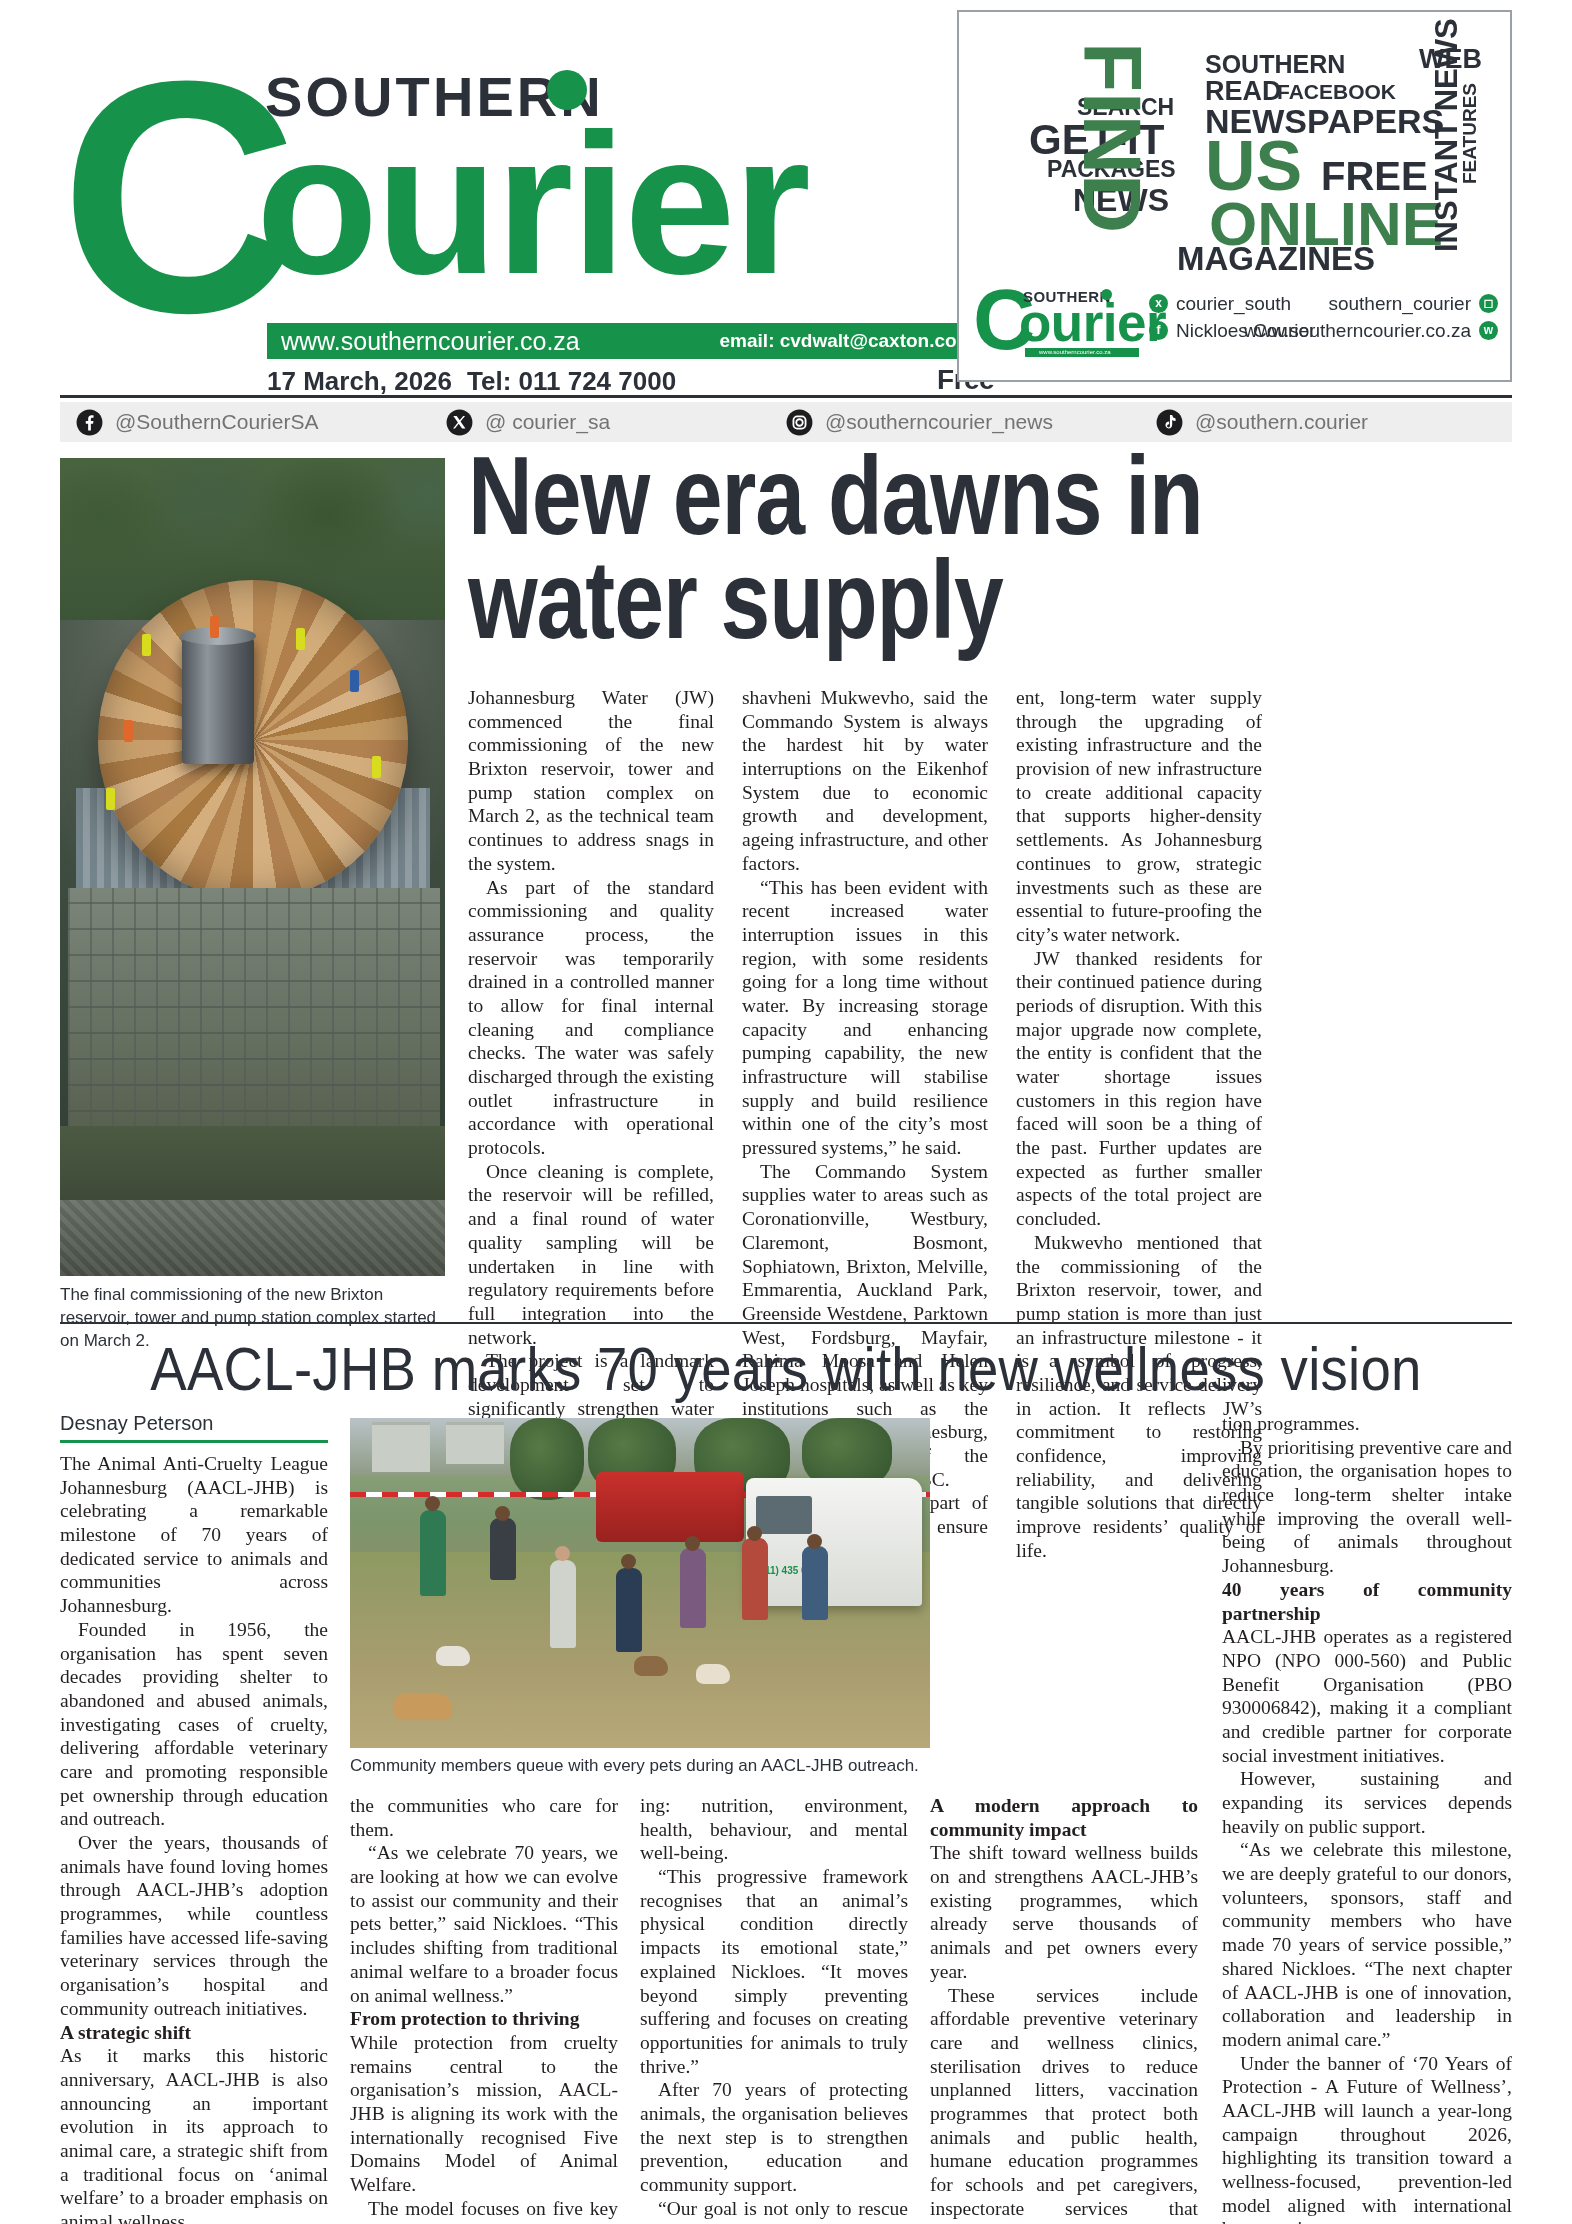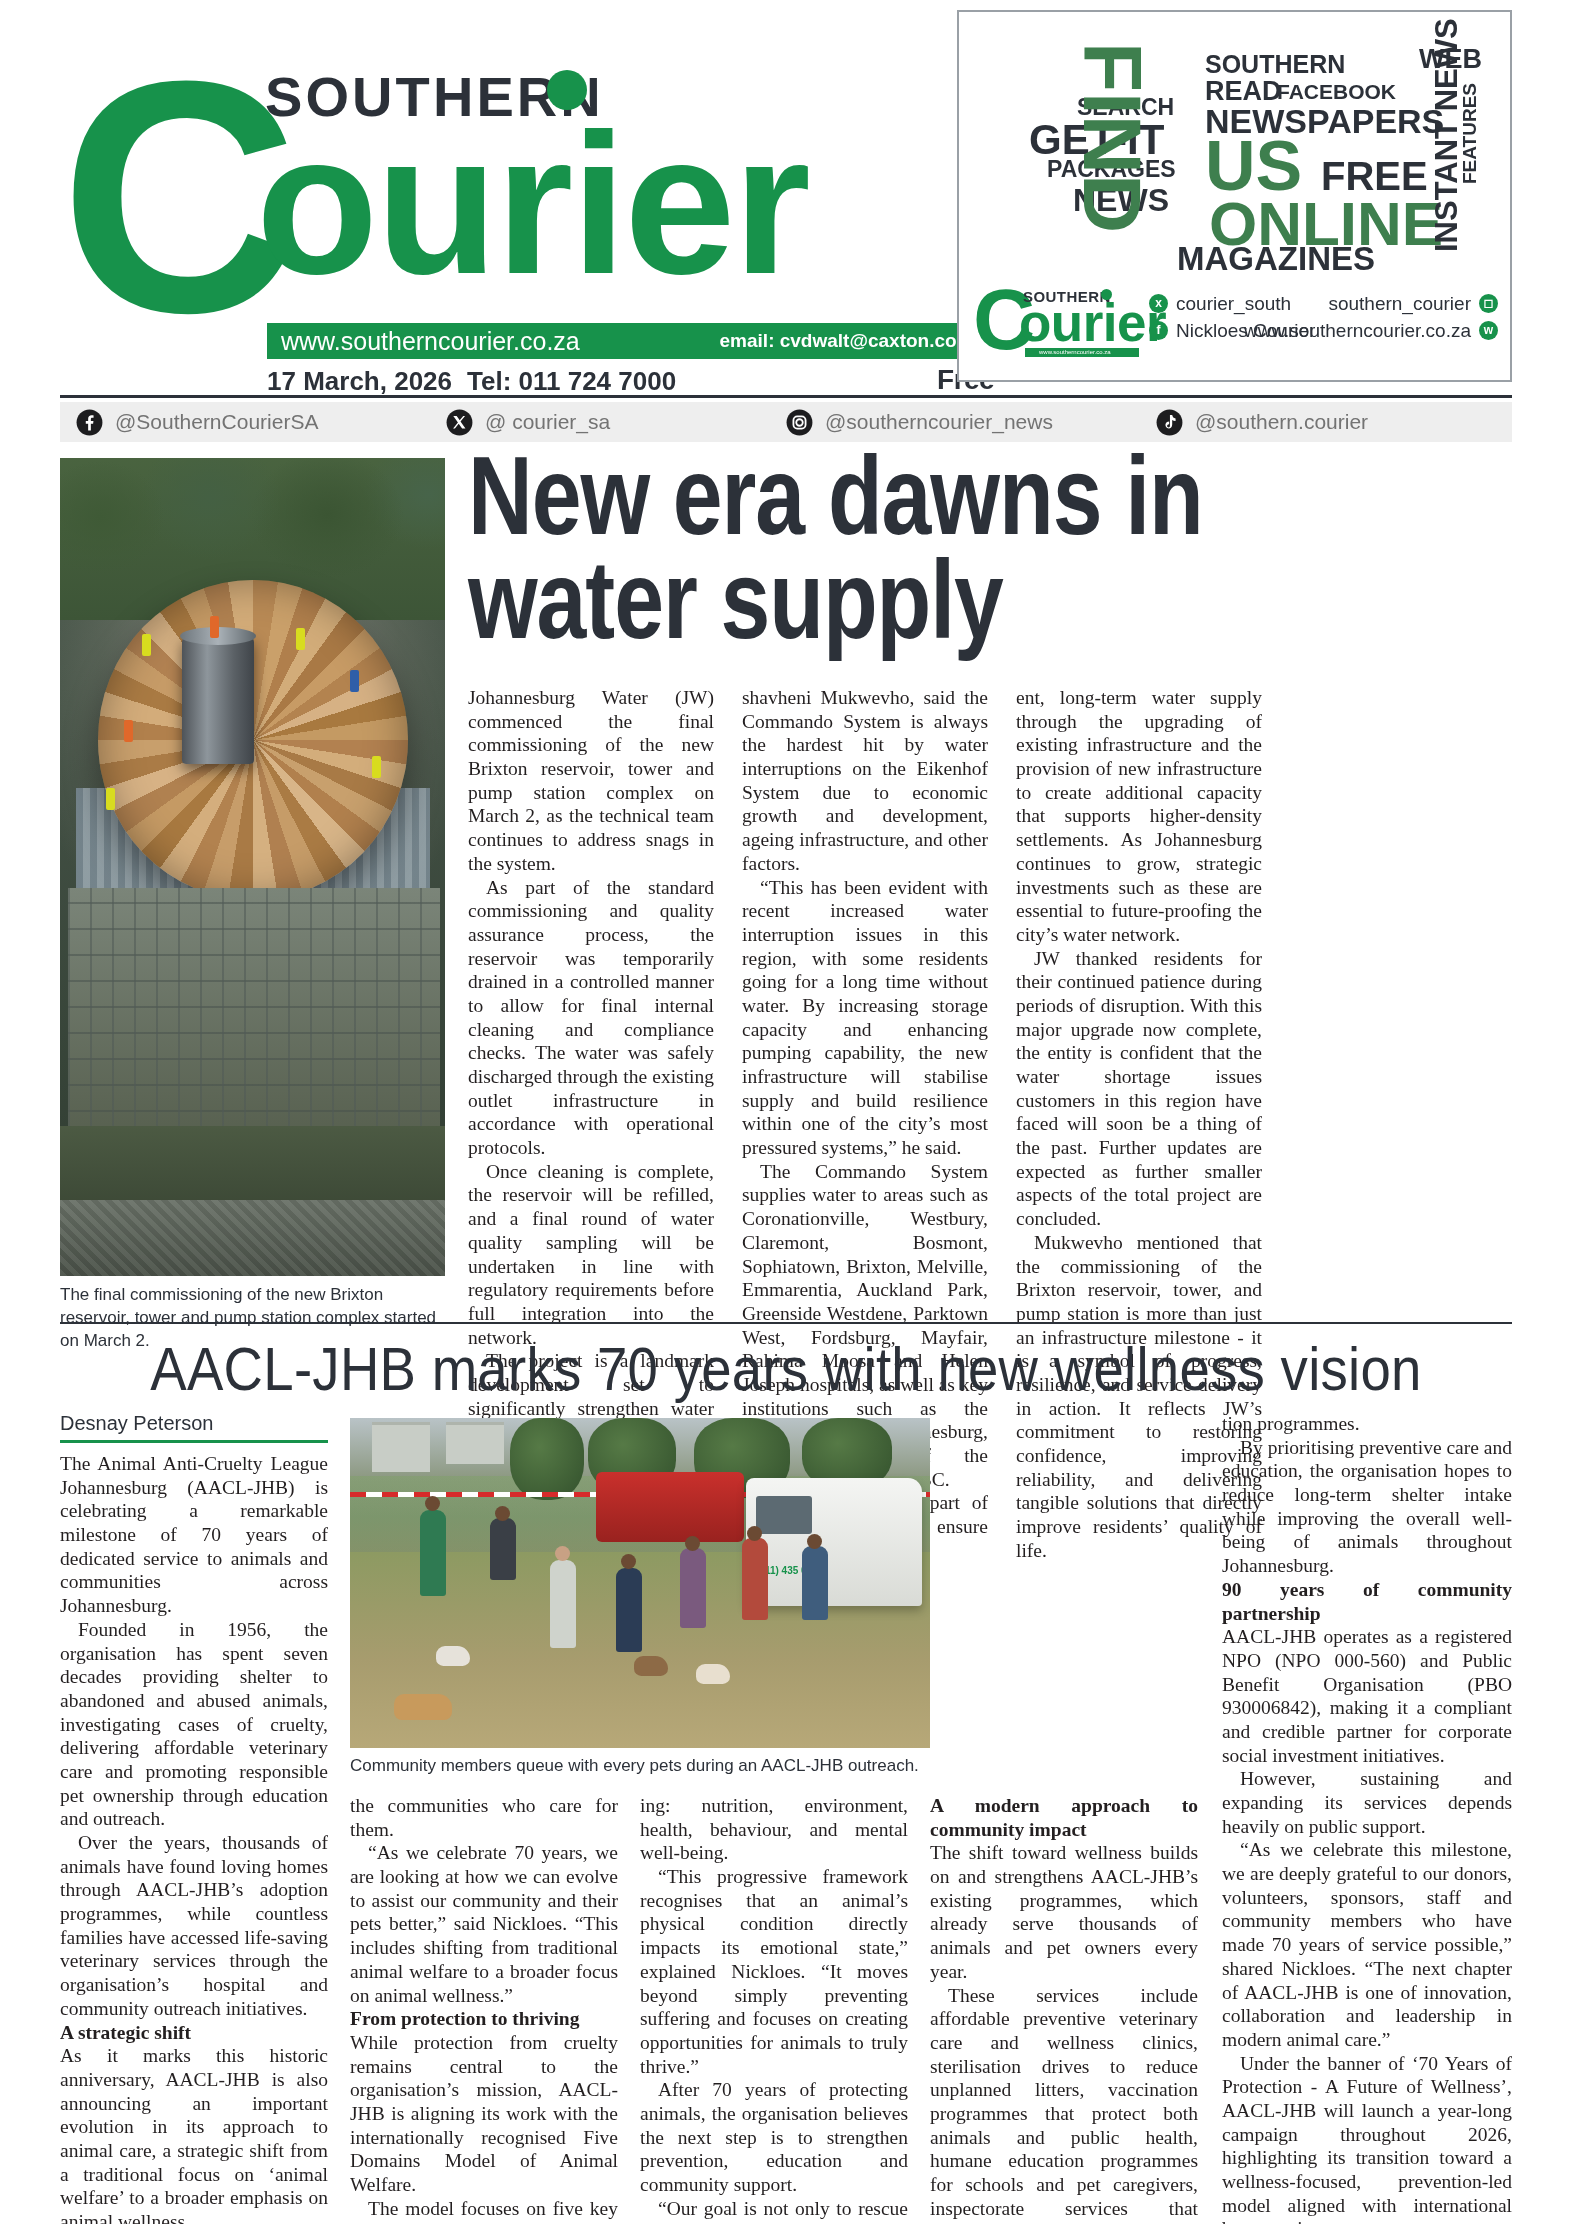--- a/index.html
+++ b/index.html
@@ -510,21 +510,21 @@
 
     <div class="col2d body">
       <p class="sub">A modern approach to community impact</p>
       <p class="noind">The shift toward wellness builds on and strengthens AACL-JHB’s existing programmes, which already serve thousands of animals and pet owners every year.</p>
       <p>These services include affordable preventive veterinary care and wellness clinics, sterilisation drives to reduce unplanned litters, vaccination programmes that protect both animals and public health, humane education programmes for schools and pet caregivers, inspectorate services that investigate and prevent cruelty, and shelter services and responsible adop-</p>
     </div>
 
     <div class="col2e body">
       <p class="noind">tion programmes.</p>
       <p>By prioritising preventive care and education, the organisation hopes to reduce long-term shelter intake while improving the overall well-being of animals throughout Johannesburg.</p>
-      <p class="sub">90 years of community partnership</p>
+      <p class="sub">40 years of community partnership</p>
       <p class="noind">AACL-JHB operates as a registered NPO (NPO 000-560) and Public Benefit Organisation (PBO 930006842), making it a compliant and credible partner for corporate social investment initiatives.</p>
       <p>However, sustaining and expanding its services depends heavily on public support.</p>
       <p>“As we celebrate this milestone, we are deeply grateful to our donors, volunteers, sponsors, staff and community members who have made 70 years of service possible,” shared Nickloes. “The next chapter of AACL-JHB is one of innovation, collaboration and leadership in modern animal care.”</p>
       <p>Under the banner of ‘70 Years of Protection - A Future of Wellness’, AACL-JHB will launch a year-long campaign throughout 2026, highlighting its transition toward a wellness-focused, prevention-led model aligned with international best practice.</p>
 
     </div>
 
   </div>
 </div>
 

